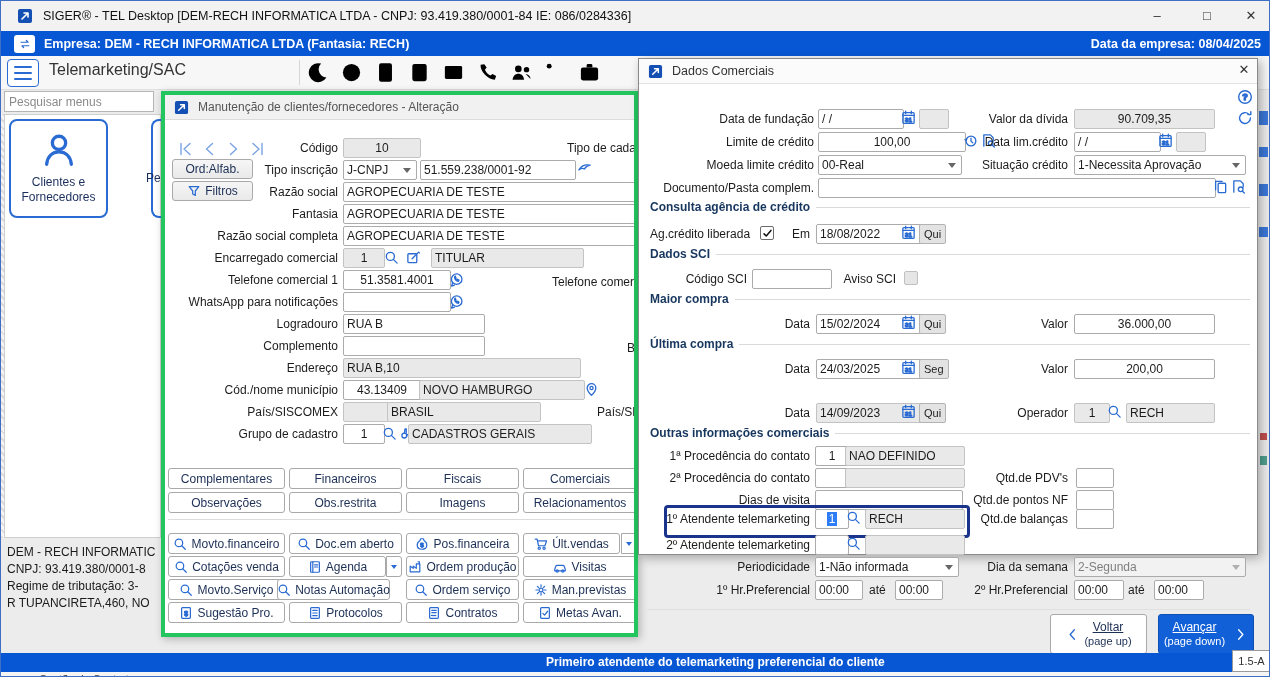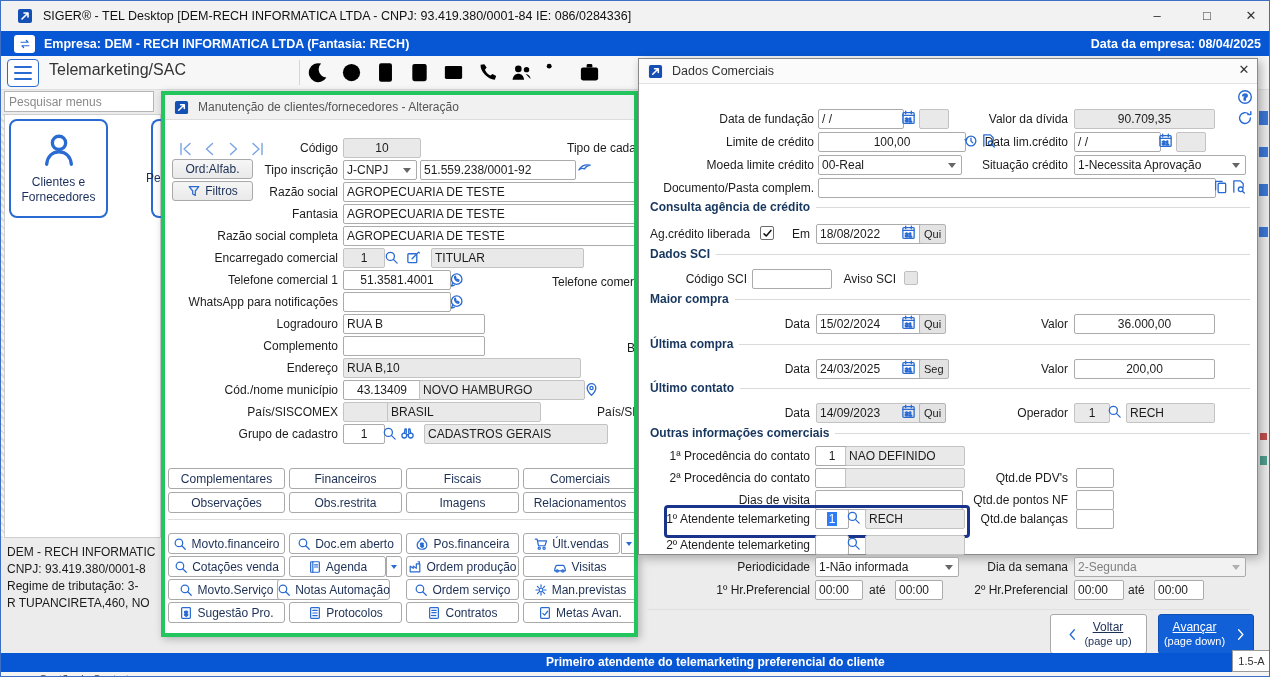--- a/index.html
+++ b/index.html
@@ -420,21 +420,21 @@
       </svg>
     <div class="fld ro" style="left:178px;top:307px;width:38px"></div>
     <div class="fld ro" style="left:222px;top:307px;width:146px">BRASIL</div>
     <div class="fld num" style="left:178px;top:329px;width:34px">1</div>
     <svg class="ic" style="position:absolute;left:217px;top:331px">
         <use href="#i-search"></use>
       </svg>
     <svg class="ic" style="position:absolute;left:235px;top:331px">
         <use href="#i-bino"></use>
       </svg>
-    <div class="fld ro" style="left:259px;top:329px;width:176px">CADASTROS GERAIS</div>
+    <div class="fld ro" style="left:243px;top:329px;width:176px">CADASTROS GERAIS</div>
 
     <div class="btn" style="left:3px;top:373px;width:117px;height:21px">Complementares</div>
     <div class="btn" style="left:124px;top:373px;width:113px;height:21px">Financeiros</div>
     <div class="btn" style="left:241px;top:373px;width:113px;height:21px">Fiscais</div>
     <div class="btn" style="left:358px;top:373px;width:114px;height:21px">Comerciais</div>
     <div class="btn" style="left:3px;top:397px;width:117px;height:21px">Observações</div>
     <div class="btn" style="left:124px;top:397px;width:113px;height:21px">Obs.restrita</div>
     <div class="btn" style="left:241px;top:397px;width:113px;height:21px">Imagens</div>
     <div class="btn" style="left:358px;top:397px;width:114px;height:21px">Relacionamentos</div>
 
@@ -648,24 +648,20 @@
       </div>
     <div class="rl" style="left:103px;top:303px;width:68px">Data</div>
     <div class="fld" style="left:177px;top:300px;width:100px">24/03/2025</div>
     <svg class="ic" style="position:absolute;left:262px;top:301px">
         <use href="#i-cal"></use>
       </svg>
     <div class="daybadge" style="left:280px;top:300px">Seg</div>
     <div class="rl" style="left:361px;top:303px;width:68px">Valor</div>
     <div class="fld num" style="left:435px;top:300px;width:133px">200,00</div>
 
-    <div class="grp" style="left:11px;top:322px;width:600px">
-        <span>Último contato</span>
-        <span class="grpline"></span>
-      </div>
     <div class="rl" style="left:103px;top:347px;width:68px">Data</div>
     <div class="fld ro" style="left:177px;top:344px;width:100px">14/09/2023</div>
     <svg class="ic" style="position:absolute;left:262px;top:345px">
         <use href="#i-cal"></use>
       </svg>
     <div class="daybadge" style="left:280px;top:344px">Qui</div>
     <div class="rl" style="left:345px;top:347px;width:84px">Operador</div>
     <div class="fld ro num" style="left:435px;top:344px;width:28px">1</div>
     <svg class="ic" style="position:absolute;left:468px;top:345px">
         <use href="#i-search"></use>

